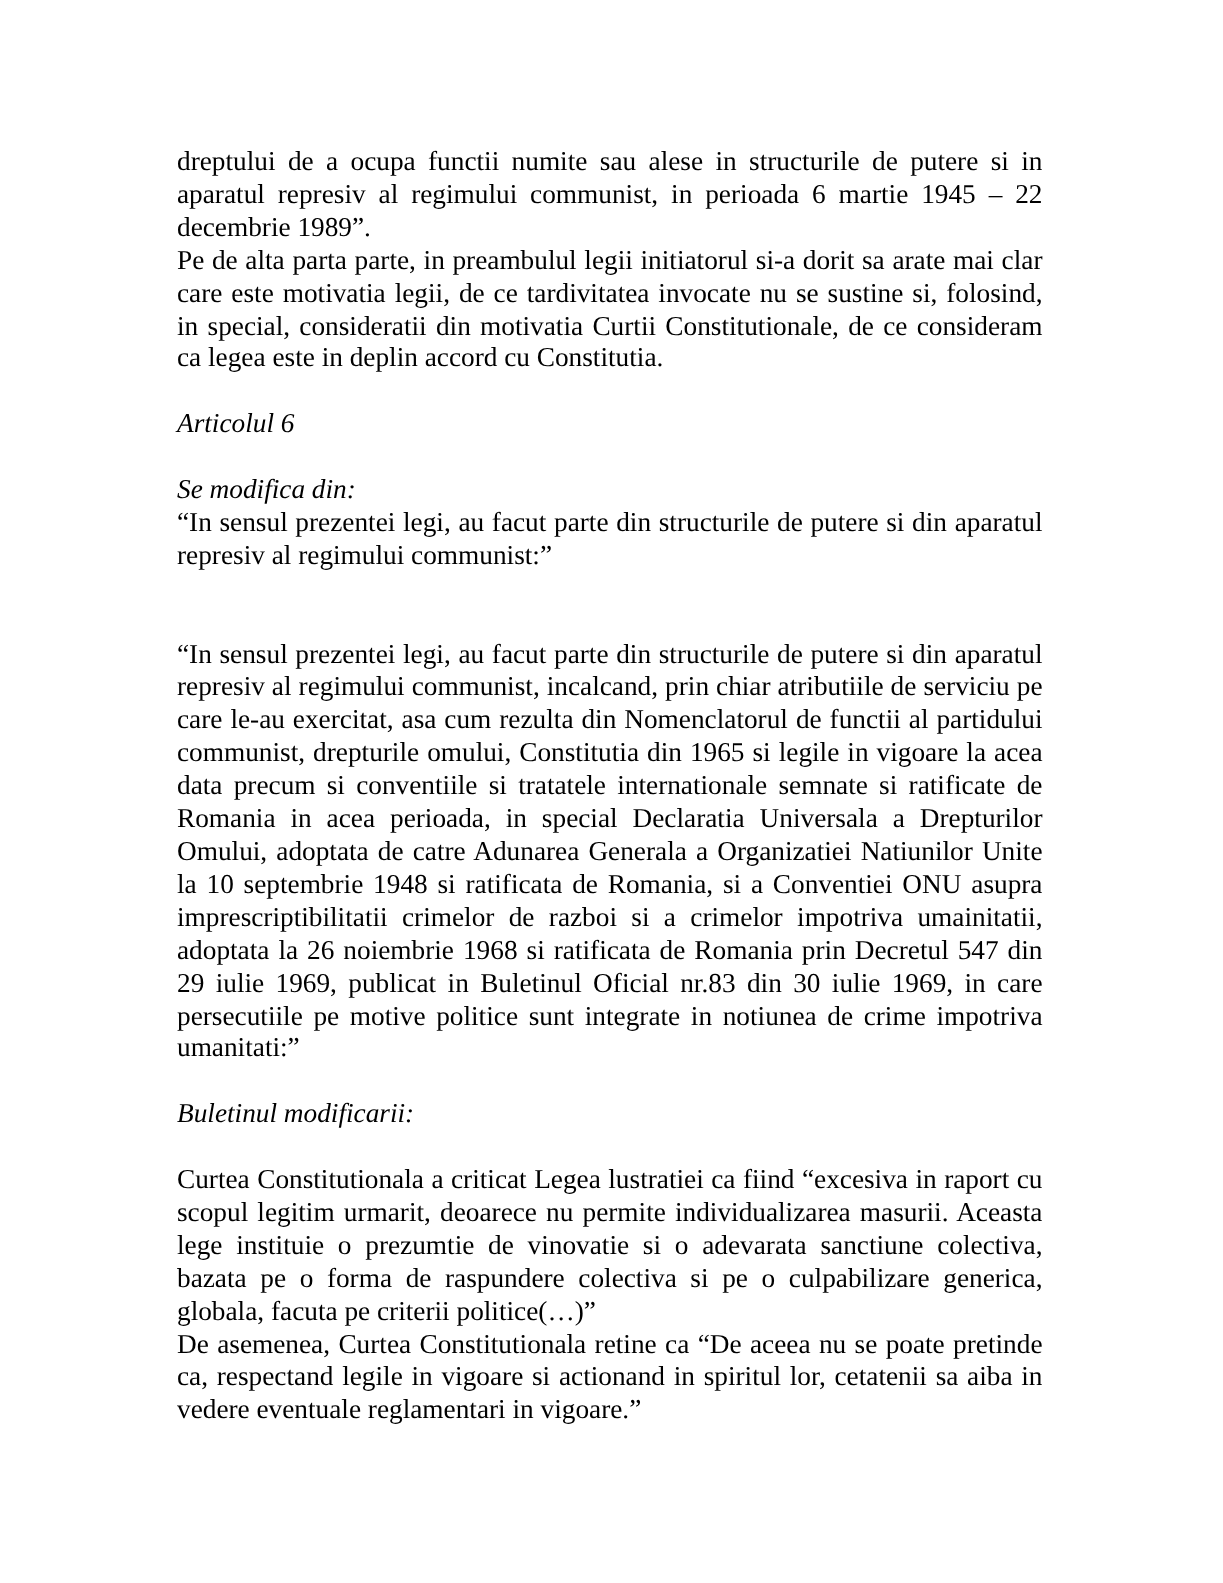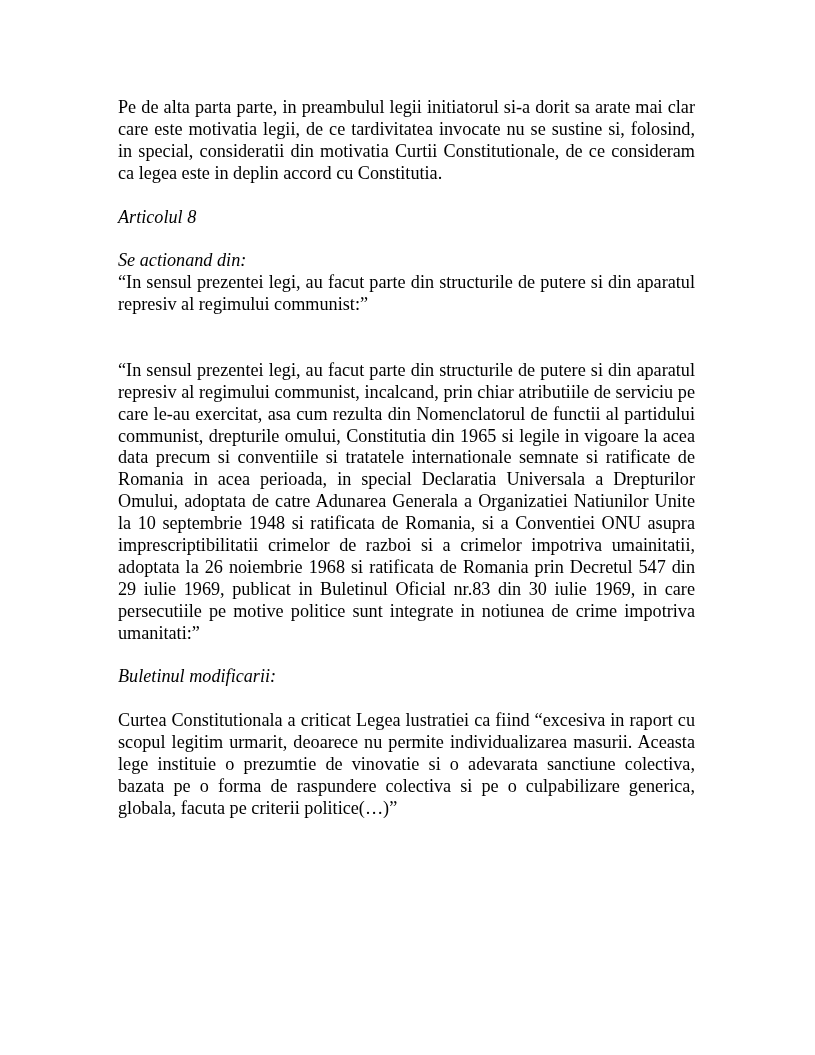--- a/index.html
+++ b/index.html
@@ -15,26 +15,28 @@
     color: #000000;
   }
   .p { margin: 0; text-align: justify; text-align-last: left; }
   .i { font-style: italic; }
   .gap { height: 21.9px; }
 </style>
 </head>
 <body>
 
 <div class="page">
+  <p class="p">dreptului de a ocupa functii numite sau alese in structurile de putere si in aparatul represiv al regimului communist, in perioada 6 martie 1945 – 22 decembrie 1989”.</p>
   <p class="p">Pe de alta parta parte, in preambulul legii initiatorul si-a dorit sa arate mai clar care este motivatia legii, de ce tardivitatea invocate nu se sustine si, folosind, in special, consideratii din motivatia Curtii Constitutionale, de ce consideram ca legea este in deplin accord cu Constitutia.</p>
   <div class="gap"></div>
-  <p class="p i">Articolul 8</p>
+  <p class="p i">Articolul 6</p>
   <div class="gap"></div>
-  <p class="p i">Se actionand din:</p>
+  <p class="p i">Se modifica din:</p>
   <p class="p">“In sensul prezentei legi, au facut parte din structurile de putere si din aparatul represiv al regimului communist:”</p>
   <div class="gap"></div>
   <div class="gap"></div>
   <p class="p">“In sensul prezentei legi, au facut parte din structurile de putere si din aparatul represiv al regimului communist, incalcand, prin chiar atributiile de serviciu pe care le-au exercitat, asa cum rezulta din Nomenclatorul de functii al partidului communist, drepturile omului, Constitutia din 1965 si legile in vigoare la acea data precum si conventiile si tratatele internationale semnate si ratificate de Romania in acea perioada, in special Declaratia Universala a Drepturilor Omului, adoptata de catre Adunarea Generala a Organizatiei Natiunilor Unite la 10 septembrie 1948 si ratificata de Romania, si a Conventiei ONU asupra imprescriptibilitatii crimelor de razboi si a crimelor impotriva  umainitatii, adoptata la 26 noiembrie 1968 si ratificata de Romania prin Decretul 547 din 29 iulie 1969, publicat in Buletinul Oficial nr.83 din 30 iulie 1969, in care persecutiile pe motive politice sunt integrate in notiunea de crime impotriva umanitati:”</p>
   <div class="gap"></div>
   <p class="p i">Buletinul modificarii:</p>
   <div class="gap"></div>
   <p class="p">Curtea Constitutionala a criticat Legea lustratiei ca fiind “excesiva in raport cu scopul legitim urmarit, deoarece nu permite individualizarea masurii. Aceasta lege instituie o prezumtie de vinovatie si o adevarata sanctiune colectiva, bazata pe o forma de raspundere colectiva si pe o culpabilizare generica, globala, facuta pe criterii politice(…)”</p>
+  <p class="p">De asemenea, Curtea Constitutionala retine ca “De aceea nu se poate pretinde ca, respectand legile in vigoare si actionand in spiritul lor, cetatenii sa aiba in vedere eventuale reglamentari in vigoare.”</p>
 </div>
 
 </body></html>

